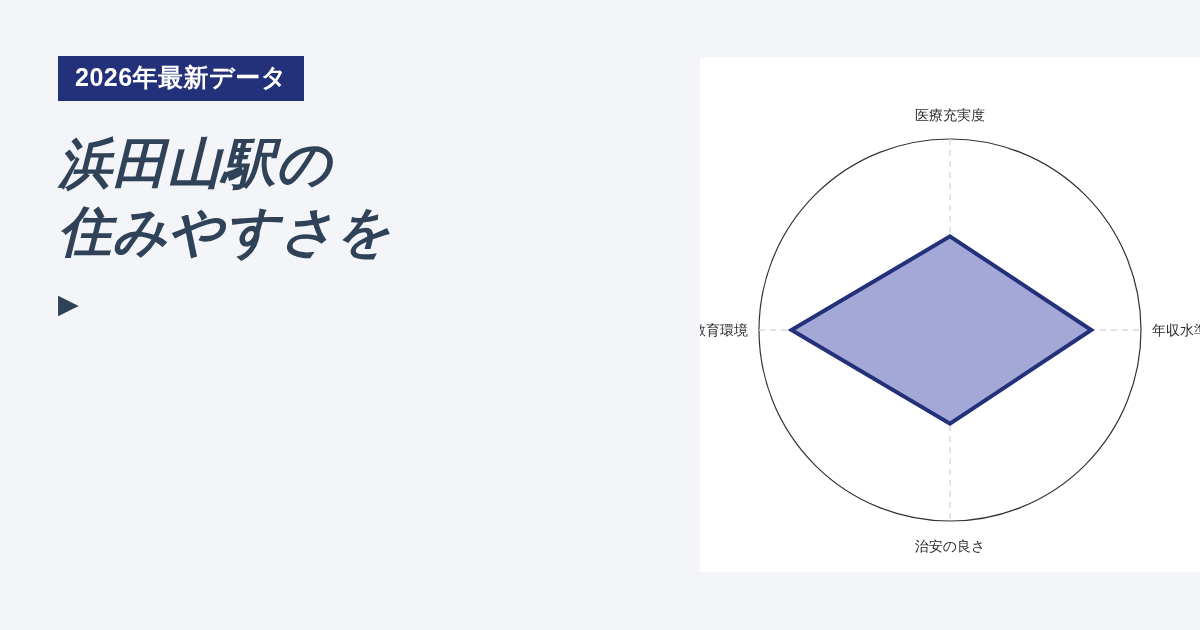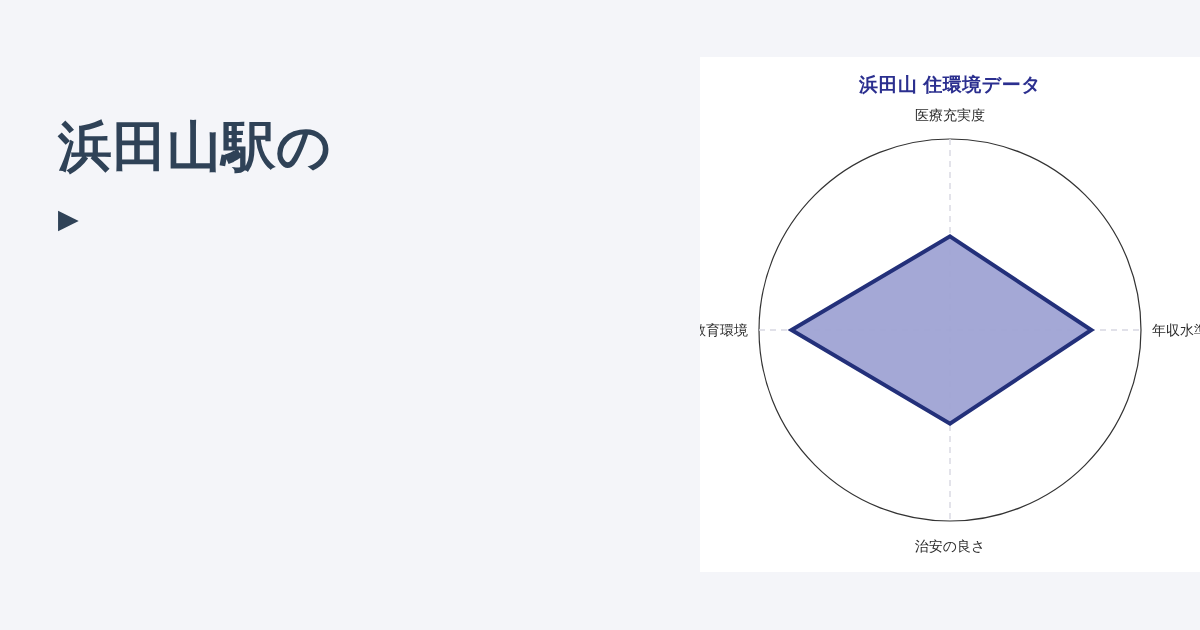--- a/index.html
+++ b/index.html
@@ -25,26 +25,27 @@
     background:#23307a;
     color:#ffffff;
     font-size:25px;
     font-weight:bold;
     letter-spacing:.5px;
     padding:9px 17px 11px 17px;
     line-height:1;
   }
 
   .headline{
-    margin-top:56px;
+    margin-top:28px;
     font-size:54px;
     font-weight:bold;
     line-height:1.26;
     letter-spacing:.5px;
     color:#2f4257;
+    font-style:italic;
   }
   .headline .ln{display:block;}
   .headline .gold{color:#c9a142;}
 
   .subline{
     margin-top:26px;
     font-size:31px;
     font-weight:bold;
     color:#2f4257;
     letter-spacing:.5px;
@@ -84,34 +85,35 @@
     font-size:14px;
     fill:#2b2b2b;
     font-weight:normal;
   }
 </style>
 </head>
 <body>
 
 <div class="left-col">
 
+  <div class="badge">2026年最新データ</div>
 
   <div class="headline">
     <span class="ln">浜田山駅の</span>
+    <span class="ln">住みやすさを</span>
   </div>
 
   <div class="subline">
     <span class="tri">▶</span>
   </div>
 
 </div>
 
 <div class="chart-panel">
 
-  <div class="chart-title">浜田山 住環境データ</div>
 
   <svg class="chart-svg" width="510" height="515" viewBox="0 0 510 515">
 
     <circle cx="250" cy="273" r="191" fill="none" stroke="#333333" stroke-width="1.2"></circle>
 
     <line x1="250" y1="82" x2="250" y2="464" stroke="#d8d8e2" stroke-width="1.4" stroke-dasharray="6,5"></line>
     <line x1="59" y1="273" x2="441" y2="273" stroke="#d8d8e2" stroke-width="1.4" stroke-dasharray="6,5"></line>
 
     <polygon id="radar-polygon" points="250.0,179.4 391.3,273.0 250.0,366.6 91.5,273.0" fill="#9fa3d4" fill-opacity="0.95" stroke="#23307a" stroke-width="4" stroke-linejoin="miter"></polygon>
 

